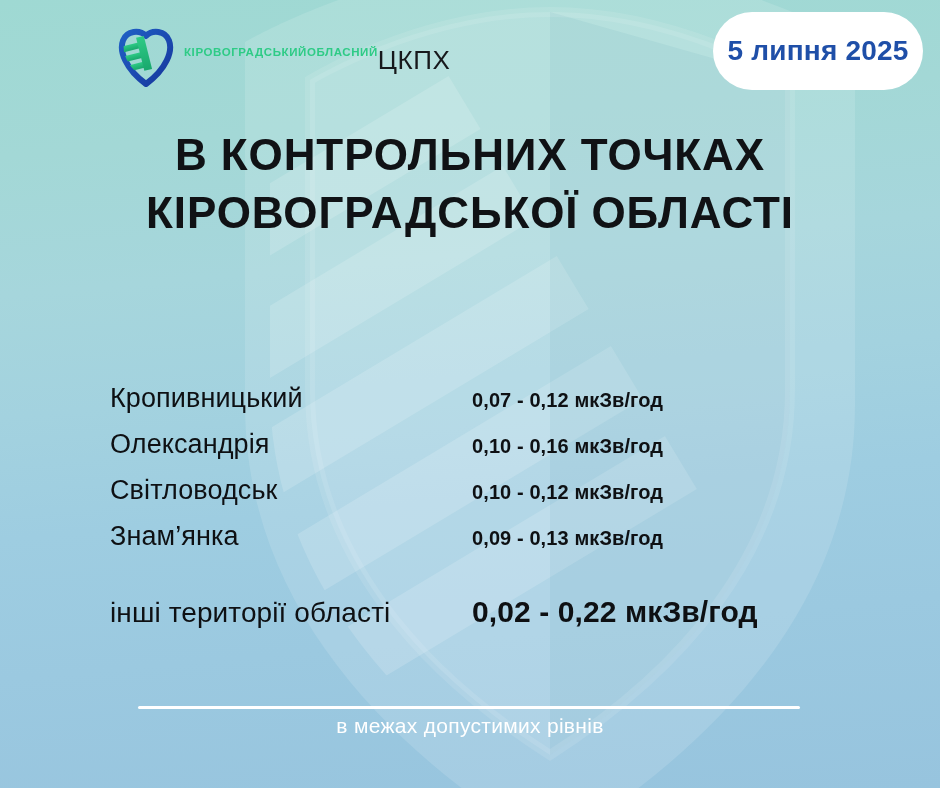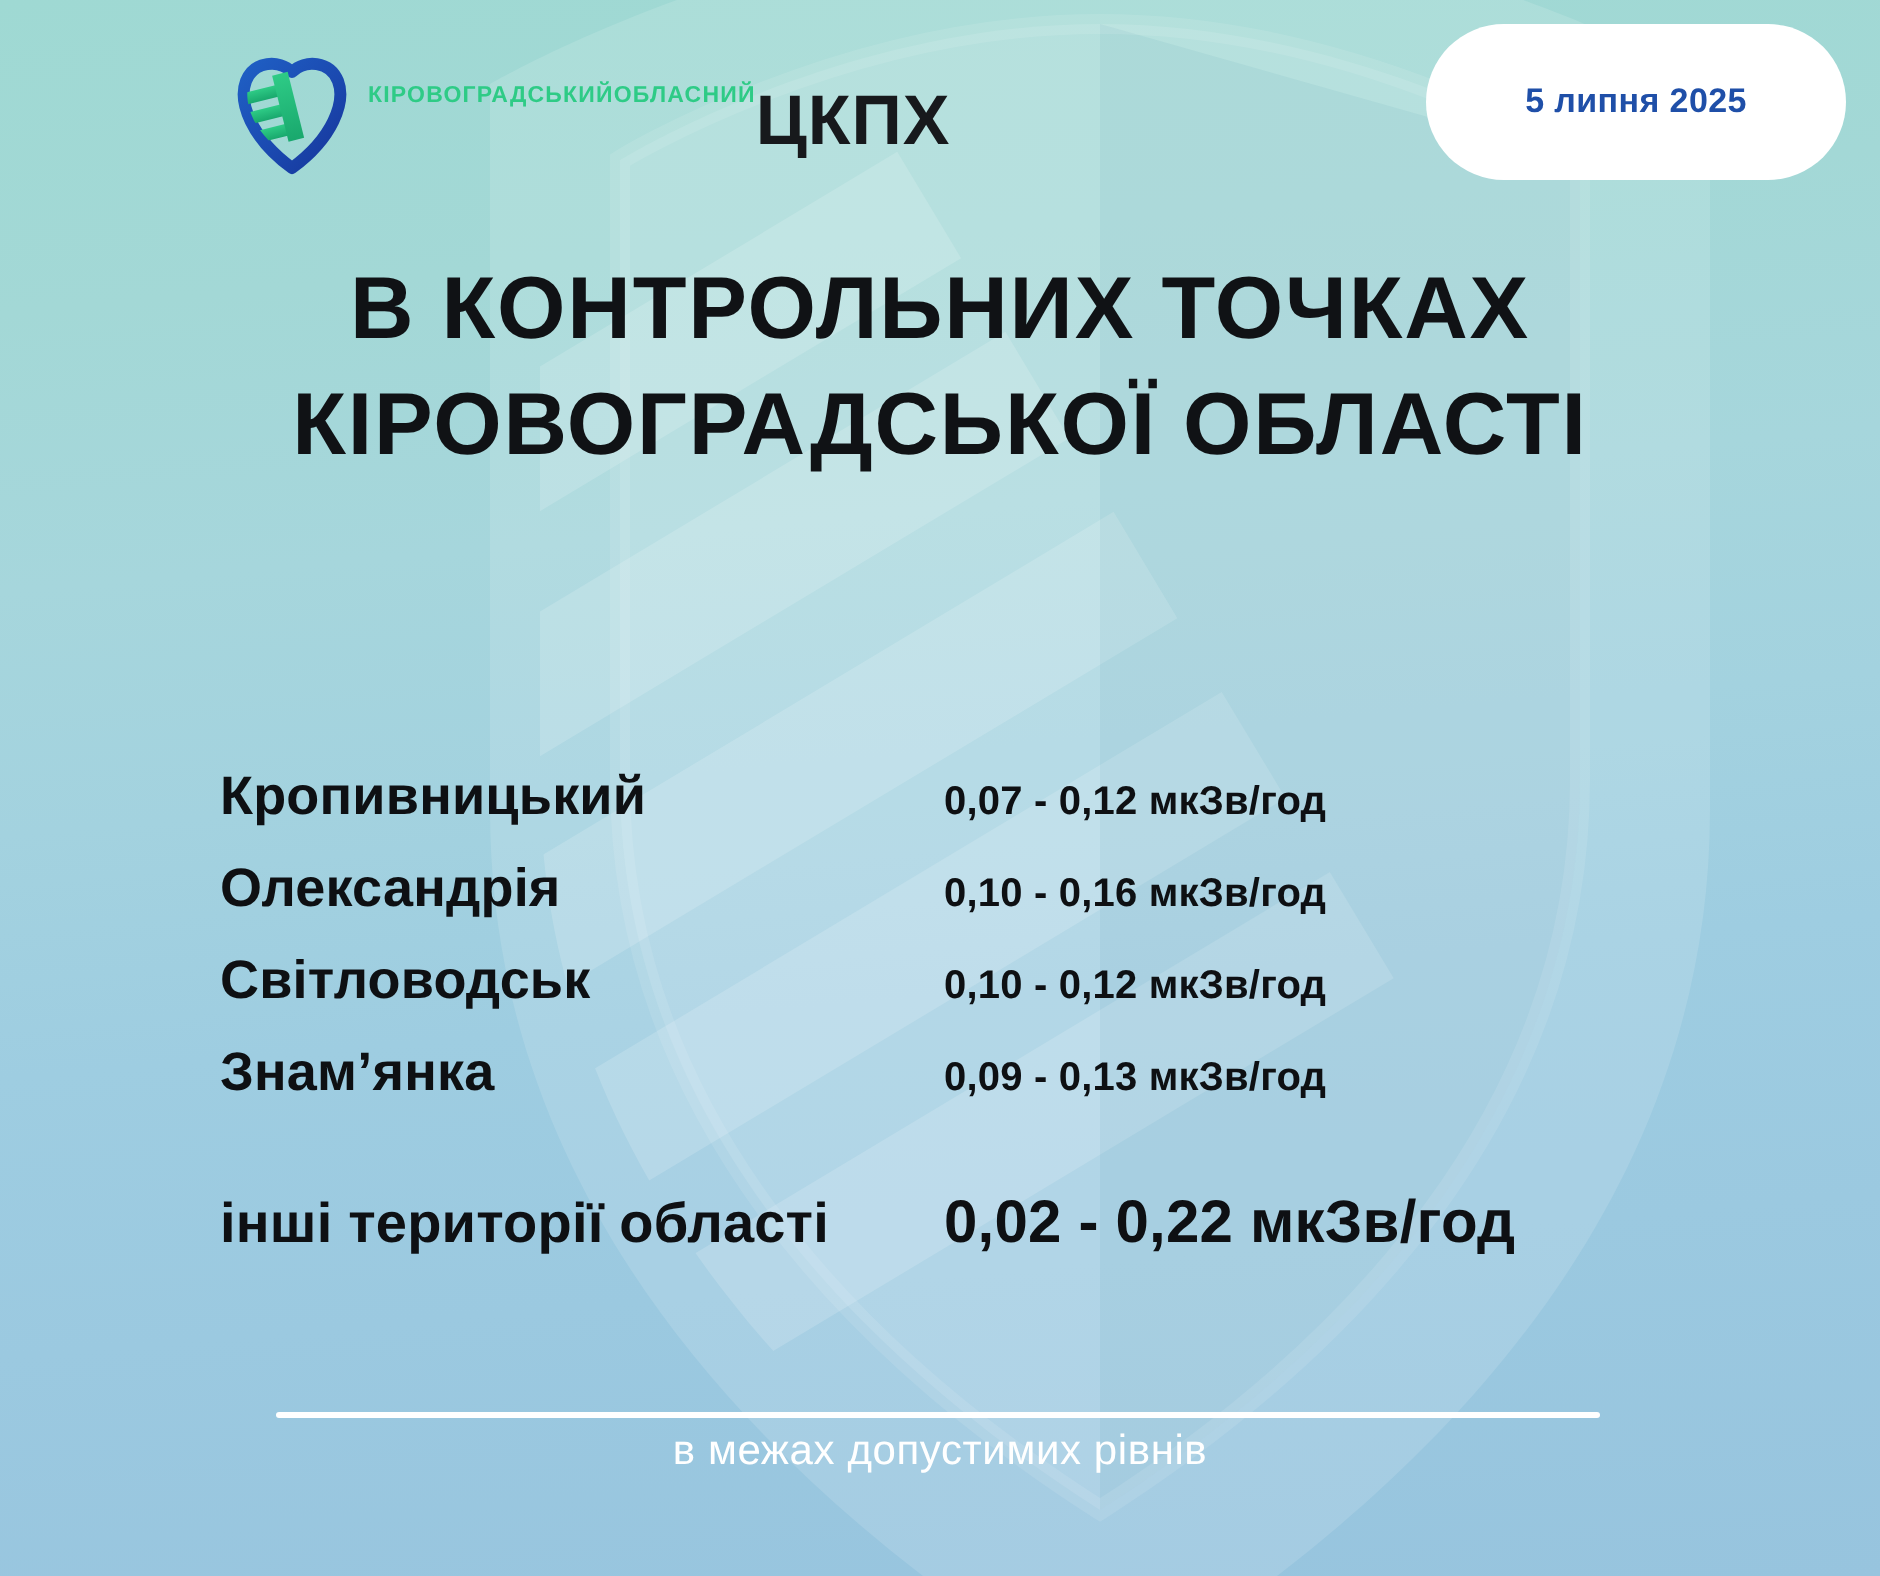--- a/index.html
+++ b/index.html
@@ -66,42 +66,42 @@
   }
   .logo-line1,
   .logo-line2 {
     font-size: 11.5px;
     font-weight: bold;
     letter-spacing: 0.6px;
     color: #2ecb86;
     line-height: 1.22;
   }
   .logo-abbr {
-    font-size: 35px;
-    font-weight: bold;
+    font-size: 26px;
+    font-weight: normal;
     letter-spacing: 0.5px;
     color: #17191c;
     line-height: 1.05;
     margin-top: 2px;
   }
 
   .date-badge {
     position: absolute;
     right: 17px;
     top: 12px;
     width: 210px;
     height: 78px;
     background: #ffffff;
     border-radius: 40px;
     display: flex;
     align-items: center;
     justify-content: center;
   }
   .date-badge-text {
-    font-size: 17px;
+    font-size: 28px;
     font-weight: bold;
     color: #1f4fa8;
     letter-spacing: 0.2px;
   }
 
   
   .title-block {
     position: absolute;
     left: 0;
     right: 0;
@@ -136,21 +136,21 @@
     height: 46px;
   }
   .reading-row.spaced {
     margin-top: 28px;
     height: 44px;
   }
   .r-label {
     width: 362px;
     flex: 0 0 362px;
     font-size: 27px;
-    font-weight: bold;
+    font-weight: normal;
     color: #0e1013;
     letter-spacing: 0.1px;
   }
   .reading-row.spaced .r-label {
     font-size: 28px;
   }
   .r-value {
     font-size: 20px;
     font-weight: bold;
     color: #0e1013;

